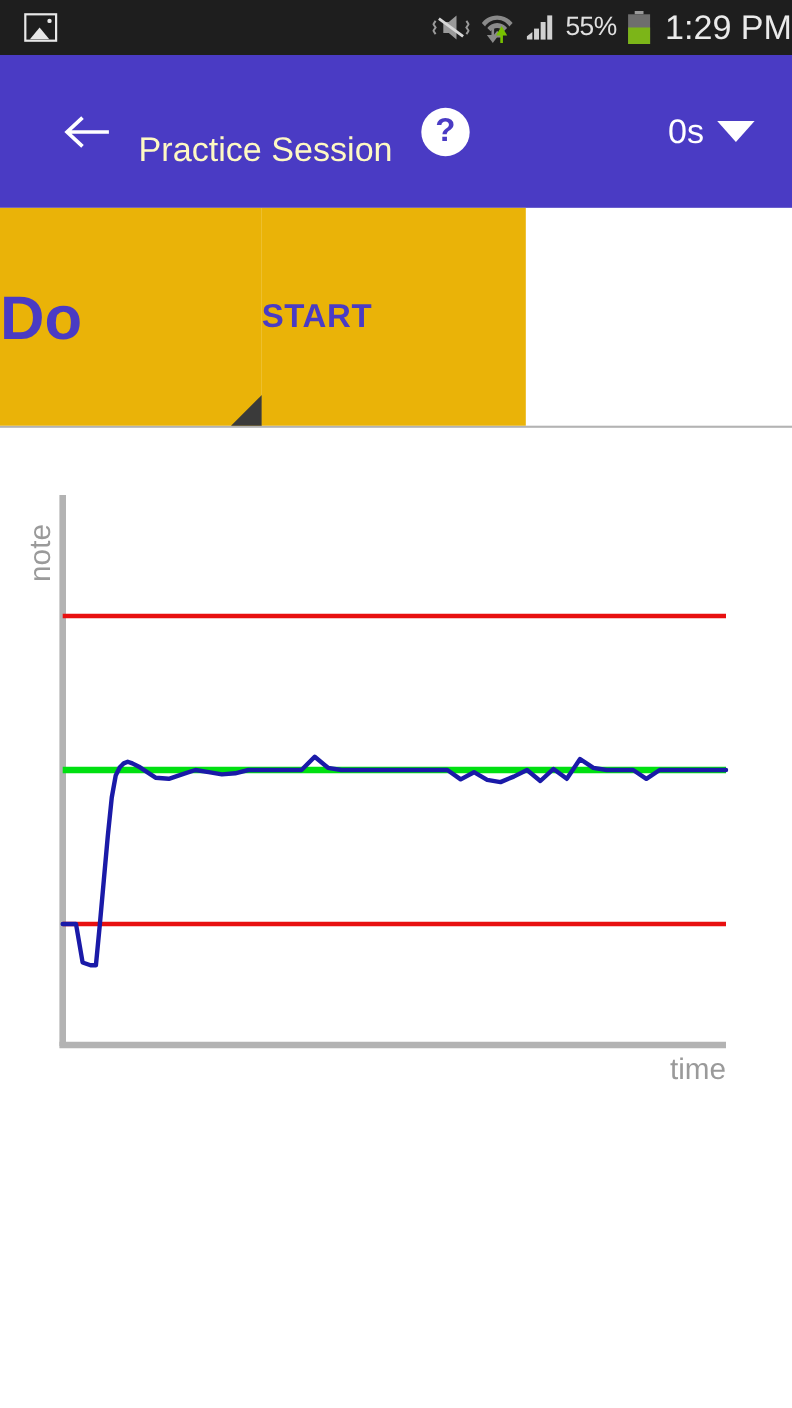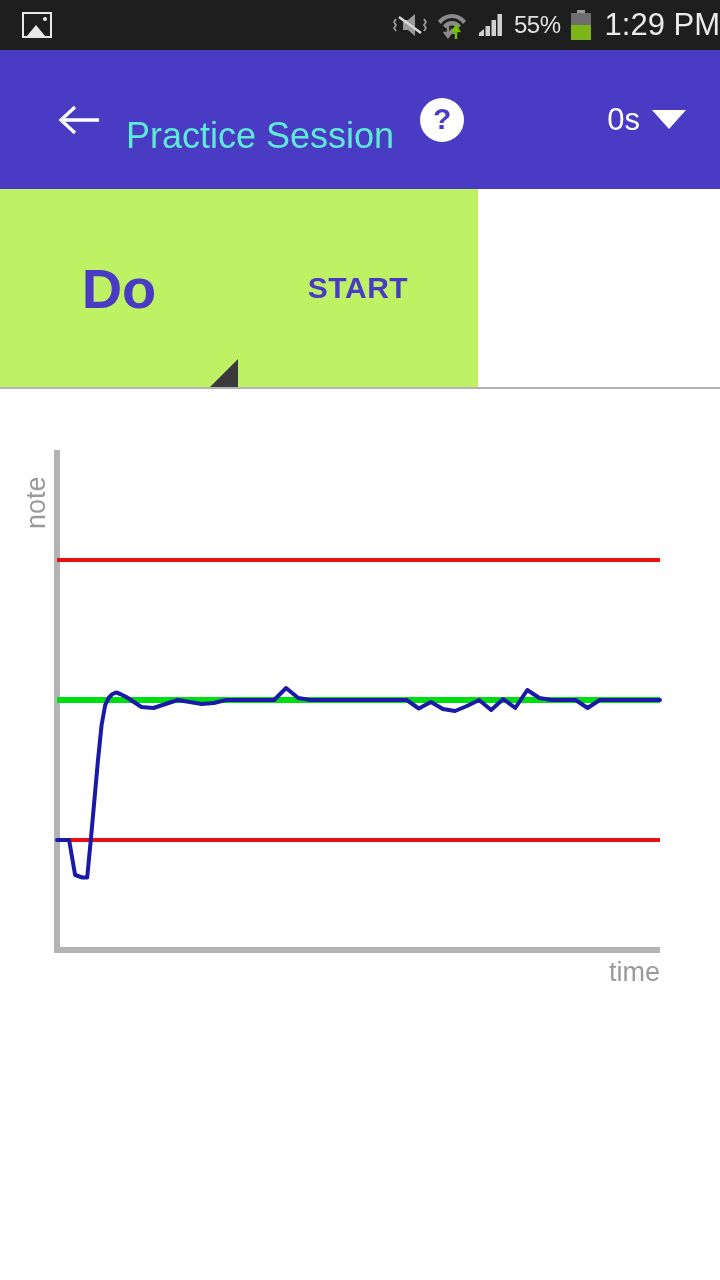--- a/index.html
+++ b/index.html
@@ -108,22 +108,22 @@
   }
   .back-btn {
     width: 74px; height: 74px;
     margin-left: 42px;
     display: flex;
     align-items: center;
     justify-content: center;
   }
   .back-btn svg { width: 44px; height: 36px; display:block; }
   .appbar-title {
-    color: #5eead4;
-    font-size: 36px;
+    color: #fef9c3;
+    font-size: 31px;
     margin-left: 10px;
     white-space: nowrap;
     font-family: "Liberation Sans", sans-serif;
     margin-top: 32px;
   }
   .help-btn {
     margin-left: 26px;
     width: 44px; height: 44px;
     border-radius: 50%;
     background: #ffffff;
@@ -166,22 +166,21 @@
     width: 720px; height: 200px;
     background: #ffffff;
     border-bottom: 2px solid #b3b3b3;
     box-sizing: border-box;
     display: flex;
   }
   .tab {
     position: relative;
     display: flex;
     align-items: center;
-    justify-content: center;
-    background: #bef264;
+    background: #eab308;
   }
   .tab-note   { width: 238px; }
   .tab-listen { width: 240px; border-left: 2px solid #b0b2bd; border-right: 2px solid #b0b2bd; box-sizing: border-box;}
   .tab-start  { width: 240px; }
   .tab-note-label {
     color: #4a3bc4;
     font-size: 56px;
     font-weight: bold;
     letter-spacing: 0px;
     font-family: "Liberation Sans", sans-serif;

